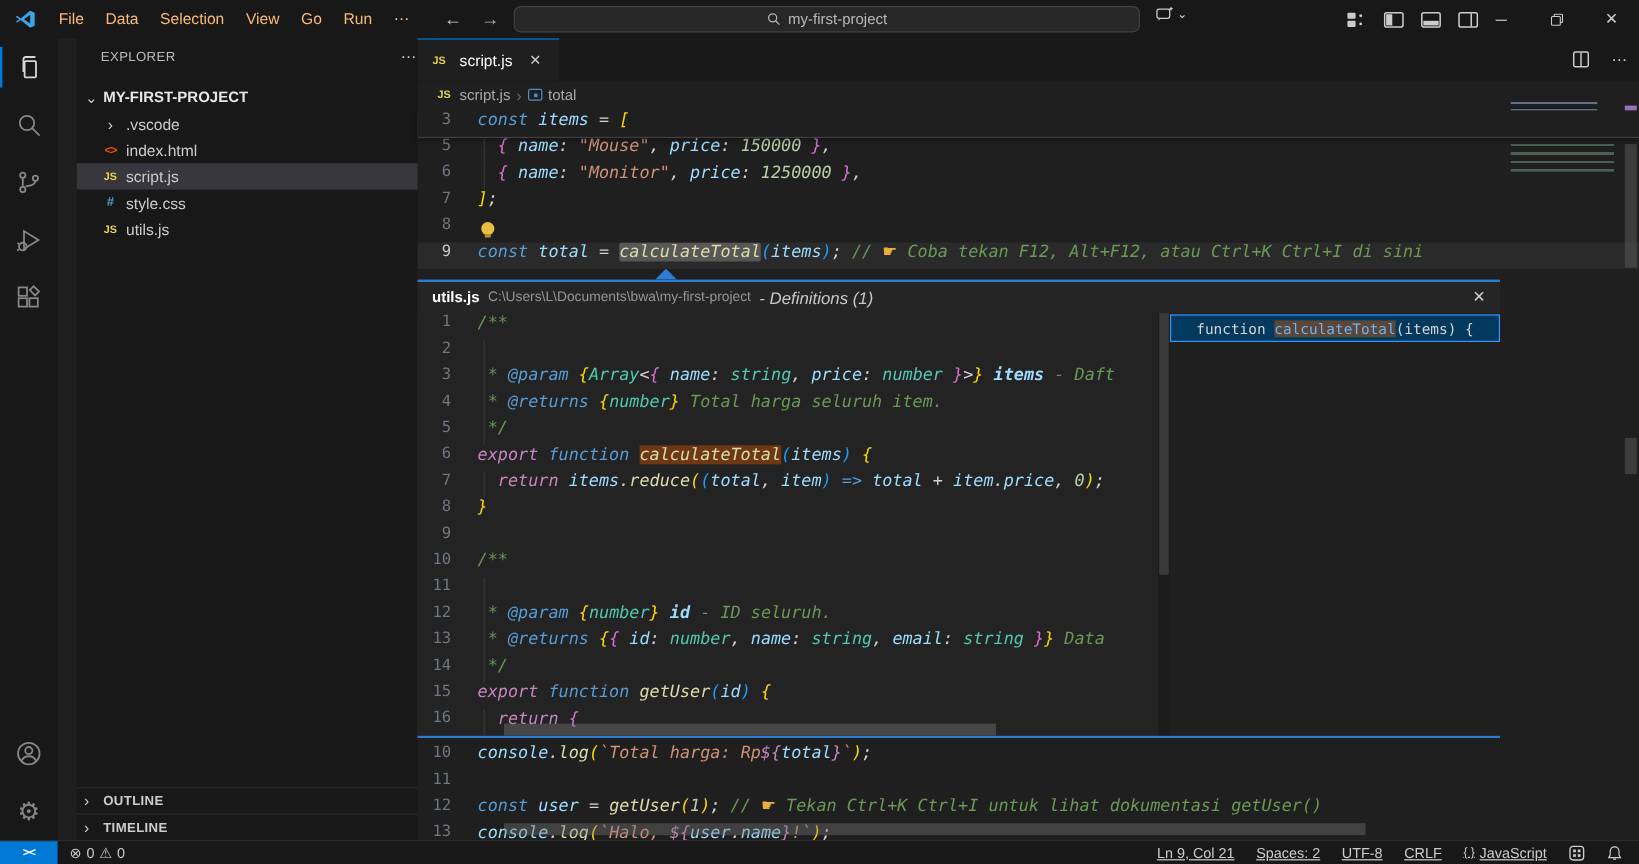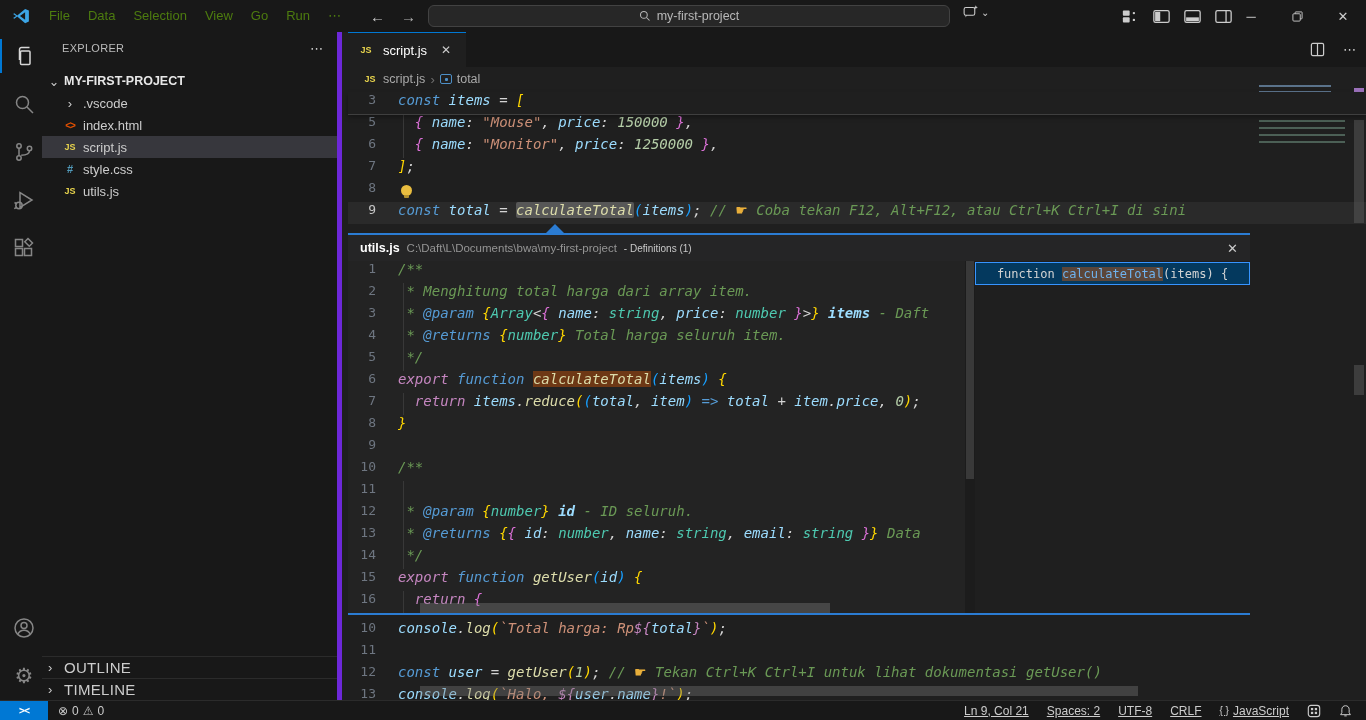--- a/index.html
+++ b/index.html
@@ -4,57 +4,57 @@
 <style>
   * { margin:0; padding:0; box-sizing:border-box; }
   html,body { background:#000; }
   #app{ position:relative; width:1366px; height:720px; background:#1f1f1f; overflow:hidden;
         font-family:"Liberation Sans","DejaVu Sans",sans-serif; color:#cccccc; font-size:13px; }
 
   
   #titlebar{ position:absolute; left:0; top:0; width:1366px; height:32px; background:#181818;
              display:flex; align-items:center; }
   #vscode-logo{ width:18px; height:18px; margin:0 10px 0 12px; flex:none; }
-  .menu-item{ padding:0 9px; height:22px; line-height:22px; border-radius:5px; color:#4d7c0f; cursor:default; }
+  .menu-item{ padding:0 9px; height:22px; line-height:22px; border-radius:5px; color:#fdba74; cursor:default; }
   #nav-arrows{ position:absolute; left:370px; top:0; height:32px; display:flex; align-items:center; gap:16px; font-size:15px; color:#cccccc;}
   #cmd-center{ position:absolute; left:428px; top:5px; width:522px; height:22px; background:#272727;
                border:1px solid #424242; border-radius:6px; display:flex; align-items:center; justify-content:center;
                gap:6px; color:#b8b8b8; font-size:12.5px; }
   #copilot-wrap{ position:absolute; left:962px; top:4px; display:flex; align-items:center; gap:2px; color:#cccccc;}
   #layout-icons{ position:absolute; left:1122px; top:0; height:32px; display:flex; align-items:center; gap:14px; }
   #win-controls{ position:absolute; right:0; top:0; height:32px; display:flex; }
   .win-btn{ width:46px; height:32px; display:flex; align-items:center; justify-content:center; color:#cccccc; font-size:13px;}
 
   
   #activitybar{ position:absolute; left:0; top:32px; width:48px; height:668px; background:#181818; display:flex; flex-direction:column;}
   .ab-item{ position:relative; width:48px; height:48px; display:flex; align-items:center; justify-content:center; }
   .ab-item svg{ stroke:#868686; fill:none; stroke-width:1.5; }
   .ab-item.active svg{ stroke:#d7d7d7; }
   .ab-item.active::before{ content:""; position:absolute; left:0; top:7px; width:2px; height:34px; background:#0078d4; }
   #ab-spacer{ flex:1; }
   .gear-glyph{ font-size:21px; color:#868686; }
 
   
-  #sidebar{ position:absolute; left:42px; top:32px; width:300px; height:668px; background:#181818; border-right:5px solid #6d28d9; }
+  #sidebar{ position:absolute; left:64px; top:32px; width:300px; height:668px; background:#181818; border-right:3px solid #6d28d9; }
   #sb-header{ display:flex; align-items:center; justify-content:space-between; height:32px; padding:0 14px 0 20px; }
   #sb-title{ font-size:11px; color:#bbbbbb; letter-spacing:.3px; }
   #sb-root{ display:flex; align-items:center; height:22px; padding-left:4px; font-weight:bold; font-size:12.5px; color:#e7e7e7; margin-top:6px;}
   #sb-root .chev{ width:16px; text-align:center; margin-right:2px; color:#cccccc; font-weight:normal;}
   #file-list{ margin-top:0px; }
   .file-row{ display:flex; align-items:center; height:22px; padding-left:20px; color:#cccccc; font-size:13px; }
   .file-row.selected{ background:#37373d; }
   .fi{ width:16px; display:inline-flex; justify-content:center; margin-right:5px; font-weight:bold; font-family:"Liberation Sans",sans-serif;}
   .fi-js{ color:#e8d44d; font-size:9px; }
   .fi-html{ color:#e65100; font-size:10px; letter-spacing:-1px;}
   .fi-css{ color:#519aba; font-size:11px; }
   .fi-chev{ color:#cccccc; font-size:13px; font-weight:normal;}
   #sb-sections{ position:absolute; left:0; bottom:0; width:100%; }
   .sb-section{ display:flex; align-items:center; height:22px; border-top:1px solid #2b2b2b; padding-left:6px; }
   .sb-section .chev{ width:14px; color:#cccccc; margin-right:2px; }
-  .sb-section .lbl{ font-size:15px; font-weight:normal; color:#cccccc; letter-spacing:.3px;}
+  .sb-section .lbl{ font-size:11px; font-weight:bold; color:#cccccc; letter-spacing:.3px;}
 
   
   #editor{ position:absolute; left:348px; top:32px; width:1018px; height:668px; background:#1f1f1f; }
   #tabbar{ position:absolute; left:0; top:0; width:100%; height:35px; background:#181818; }
   #tab-active{ position:absolute; left:0; top:0; width:118px; height:35px; background:#1f1f1f; border-top:1.5px solid #0078d4;
                display:flex; align-items:center; padding:0 8px 0 10px; color:#ffffff; font-size:13px; gap:4px;}
   #tab-close{ margin-left:10px; color:#cccccc; font-size:12px; }
   #editor-actions{ position:absolute; right:10px; top:0; height:35px; display:flex; align-items:center; gap:18px; color:#cccccc;}
   #breadcrumb{ position:absolute; left:0; top:35px; width:100%; height:24px; display:flex; align-items:center; padding-left:14px;
                color:#a9a9a9; font-size:12.5px; gap:5px; }
@@ -83,21 +83,21 @@
   #lines-bottom{ top:588px; }
 
   
   #peek-arrow{ position:absolute; left:198px; top:192px; width:0; height:0; z-index:2;
                border-left:9px solid transparent; border-right:9px solid transparent; border-bottom:9px solid #2b7cd3; }
   #peek{ position:absolute; left:0; top:201px; width:902px; height:382px; border-top:2px solid #2b7cd3; border-bottom:2px solid #2b7cd3;
          background:#232323; z-index:2;}
   #peek-header{ position:relative; height:26px; background:#252526; display:flex; align-items:center; padding-left:12px; gap:7px;}
   #peek-file{ color:#ffffff; font-size:12.5px; font-weight:bold; }
   #peek-path{ color:#959595; font-size:11.5px; }
-  #peek-suffix{ color:#c8c8c8; font-size:10px; }
+  #peek-suffix{ color:#c8c8c8; font-size:14px;font-style:italic; }
   #peek-close{ position:absolute; right:12px; top:0; height:26px; display:flex; align-items:center; color:#cccccc; font-size:13px;}
   #peek-body{ position:absolute; left:0; top:26px; width:617px; height:352px; overflow:hidden; background:#232323;}
   #peek-vscroll{ position:absolute; left:617px; top:26px; width:10px; height:352px; background:#1c1c1c; }
   #peek-vthumb{ position:absolute; left:1px; top:0; width:8px; height:218px; background:#4a4a4a; opacity:.65;}
   #peek-hthumb{ position:absolute; left:72px; top:368px; width:410px; height:10px; background:#7a7a7a; opacity:.4; z-index:3;}
   #peek-results{ position:absolute; left:627px; top:26px; width:275px; height:352px; background:#1f1f1f; }
   #ref-row{ margin-top:1px; height:23px; background:#04395e; border:1px solid #3794ff; display:flex; align-items:center;
             justify-content:center; font:12px "DejaVu Sans Mono","Liberation Mono",monospace; color:#d4d4d4; white-space:pre;}
   #ref-row .match{ background:rgba(234,92,0,.38); color:#6fb3ef; }
 
@@ -315,27 +315,27 @@
         <div class="code-line"><span class="ln">7</span><span class="code"><span class="tk-b1">]</span><span class="tk-pn">;</span></span></div>
         <div class="code-line"><span class="ln">8</span><span class="code"><span class="bulb"></span></span></div>
         <div class="code-line cur"><span class="ln">9</span><span class="code"><span class="tk-kw">const</span><span class="tk-pn"> </span><span class="tk-vr">total</span><span class="tk-pn"> = </span><span class="tk-wh">calculateTotal</span><span class="tk-b3">(</span><span class="tk-vr">items</span><span class="tk-b3">)</span><span class="tk-pn">; </span><span class="tk-cm">// </span><span class="tk-em">☛</span><span class="tk-cm"> Coba tekan F12, Alt+F12, atau Ctrl+K Ctrl+I di sini</span></span></div>
       </div>
 
     <div id="peek-arrow"></div>
 
     <div id="peek">
       <div id="peek-header">
         <span id="peek-file">utils.js</span>
-        <span id="peek-path">C:\Daft\L\Documents\bwa\my-first-project</span>
+        <span id="peek-path">C:\Users\L\Documents\bwa\my-first-project</span>
         <span id="peek-suffix">- Definitions (1)</span>
         <span id="peek-close">✕</span>
       </div>
       <div id="peek-body">
           <div class="code-line"><span class="ln">1</span><span class="code"><span class="tk-cm">/**</span></span></div>
-          <div class="code-line"><span class="ln">2</span><span class="code"><span class="iguide"></span><span class="tk-cm"> * Menghitung total harga dari array item.</span></span></div>
+          <div class="code-line"><span class="ln">2</span><span class="code"><span class="iguide"></span></span></div>
           <div class="code-line"><span class="ln">3</span><span class="code"><span class="iguide"></span><span class="tk-cm"> * </span><span class="tk-kw">@param</span><span class="tk-pn"> </span><span class="tk-b1">{</span><span class="tk-ty">Array</span><span class="tk-pn">&lt;</span><span class="tk-b2">{</span><span class="tk-vr"> name</span><span class="tk-pn">: </span><span class="tk-ty">string</span><span class="tk-pn">, </span><span class="tk-vr">price</span><span class="tk-pn">: </span><span class="tk-ty">number</span><span class="tk-b2"> }</span><span class="tk-pn">&gt;</span><span class="tk-b1">}</span><span class="tk-vb"> items</span><span class="tk-cm"> - Daft</span></span></div>
           <div class="code-line"><span class="ln">4</span><span class="code"><span class="iguide"></span><span class="tk-cm"> * </span><span class="tk-kw">@returns</span><span class="tk-pn"> </span><span class="tk-b1">{</span><span class="tk-ty">number</span><span class="tk-b1">}</span><span class="tk-cm"> Total harga seluruh item.</span></span></div>
           <div class="code-line"><span class="ln">5</span><span class="code"><span class="iguide"></span><span class="tk-cm"> */</span></span></div>
           <div class="code-line"><span class="ln">6</span><span class="code"><span class="tk-ct">export</span><span class="tk-pn"> </span><span class="tk-kw">function</span><span class="tk-pn"> </span><span class="tk-mh">calculateTotal</span><span class="tk-b3">(</span><span class="tk-vr">items</span><span class="tk-b3">)</span><span class="tk-b1"> {</span></span></div>
           <div class="code-line"><span class="ln">7</span><span class="code"><span class="iguide"></span><span class="tk-pn">  </span><span class="tk-ct">return</span><span class="tk-vr"> items</span><span class="tk-pn">.</span><span class="tk-fn">reduce</span><span class="tk-b1">(</span><span class="tk-b3">(</span><span class="tk-vr">total</span><span class="tk-pn">, </span><span class="tk-vr">item</span><span class="tk-b3">)</span><span class="tk-kw"> =&gt;</span><span class="tk-vr"> total</span><span class="tk-pn"> + </span><span class="tk-vr">item</span><span class="tk-pn">.</span><span class="tk-vr">price</span><span class="tk-pn">, </span><span class="tk-nm">0</span><span class="tk-b1">)</span><span class="tk-pn">;</span></span></div>
           <div class="code-line"><span class="ln">8</span><span class="code"><span class="tk-b1">}</span></span></div>
           <div class="code-line"><span class="ln">9</span><span class="code"></span></div>
           <div class="code-line"><span class="ln">10</span><span class="code"><span class="tk-cm">/**</span></span></div>
           <div class="code-line"><span class="ln">11</span><span class="code"><span class="iguide"></span></span></div>
           <div class="code-line"><span class="ln">12</span><span class="code"><span class="iguide"></span><span class="tk-cm"> * </span><span class="tk-kw">@param</span><span class="tk-pn"> </span><span class="tk-b1">{</span><span class="tk-ty">number</span><span class="tk-b1">}</span><span class="tk-vb"> id</span><span class="tk-cm"> - ID seluruh.</span></span></div>

